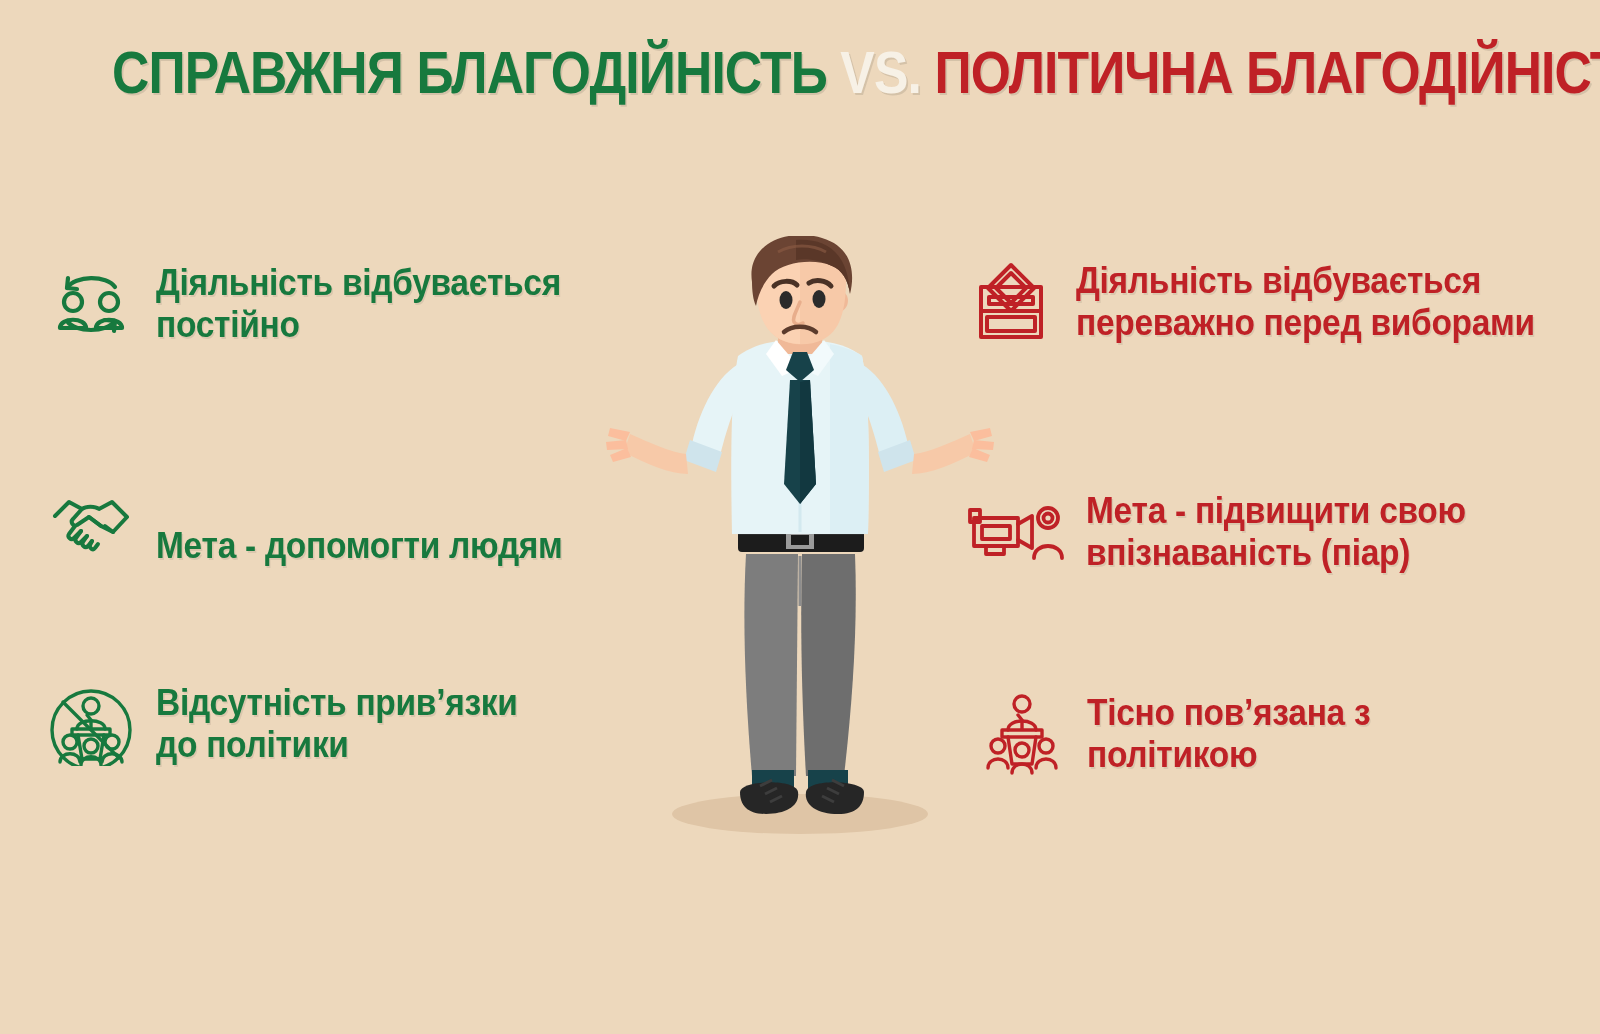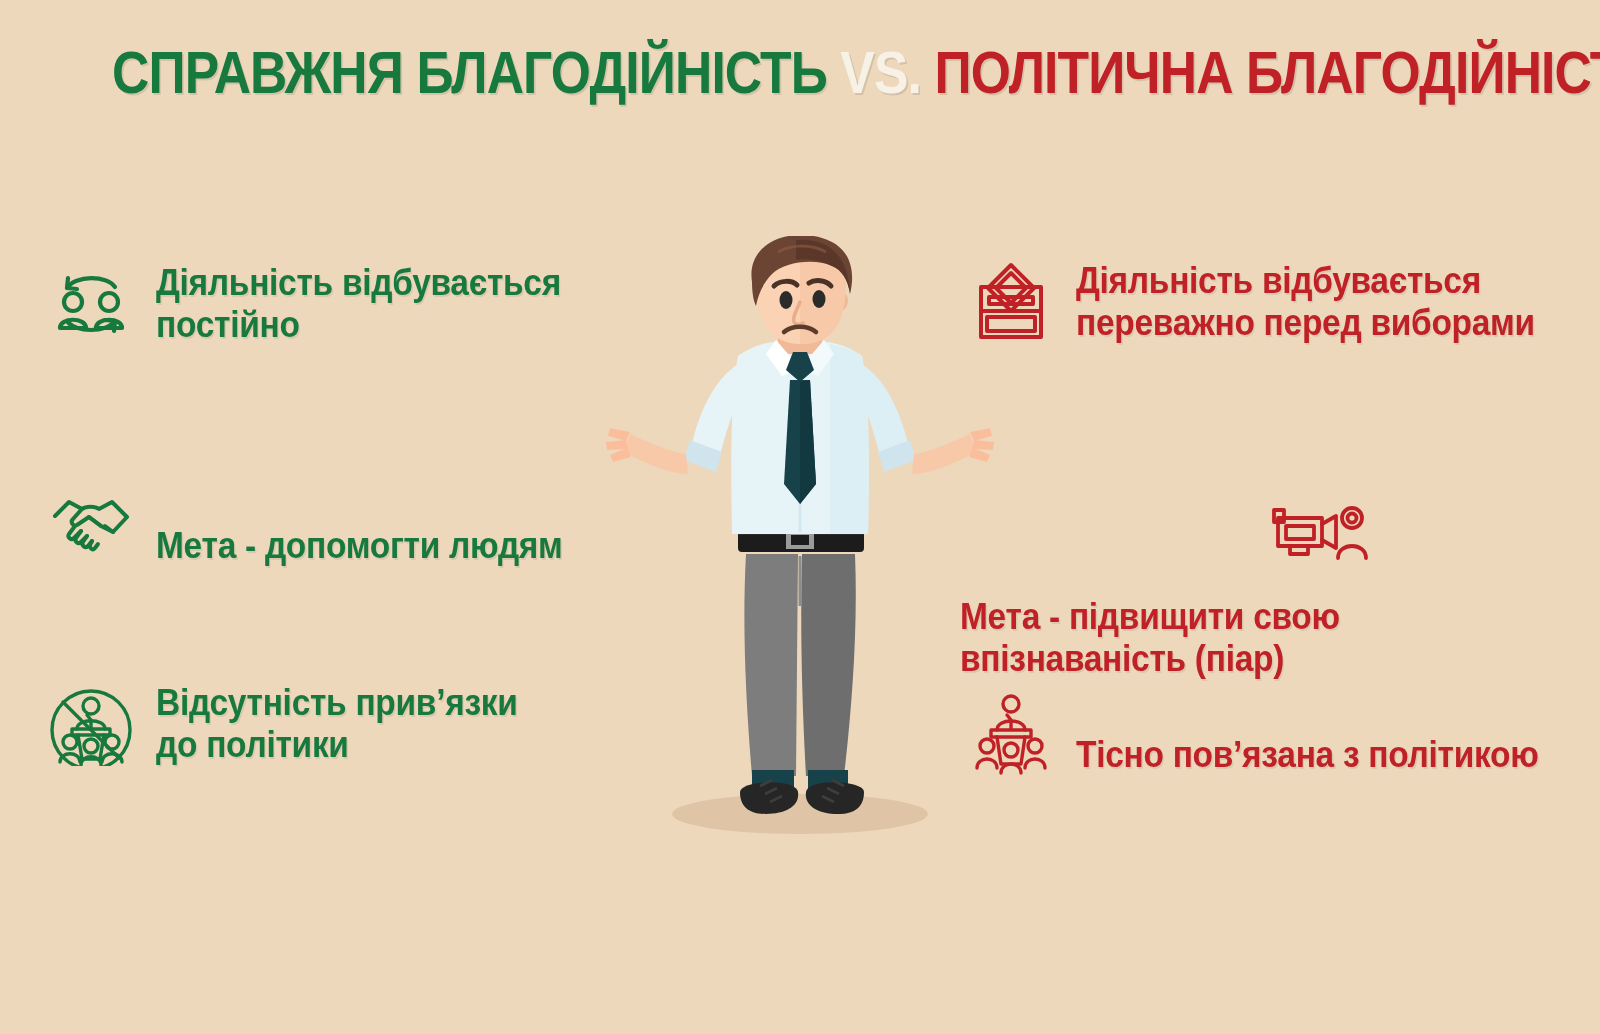--- a/index.html
+++ b/index.html
@@ -79,22 +79,22 @@
   }
   .green-text { color: #17793E; }
   .red-text   { color: #BF2126; }
 
   
   #l-row-0 { top: 20px;  left: 0; }
   #l-row-1 { top: 241px; left: 0; }
   #l-row-2 { top: 440px; left: 0; }
   
   #r-row-0 { top: 18px;  left: 8px; }
-  #r-row-1 { top: 248px; left: 0px; flex-direction: column; }
-  #r-row-2 { top: 450px; left: 8px; }
+  #r-row-1 { top: 248px; left: 0px; }
+  #r-row-2 { top: 450px; left: 19px; }
 
   
   #character {
     position: absolute;
     left: 600px;
     top: 236px;
     width: 400px;
     height: 610px;
   }
   #character svg { display: block; }

